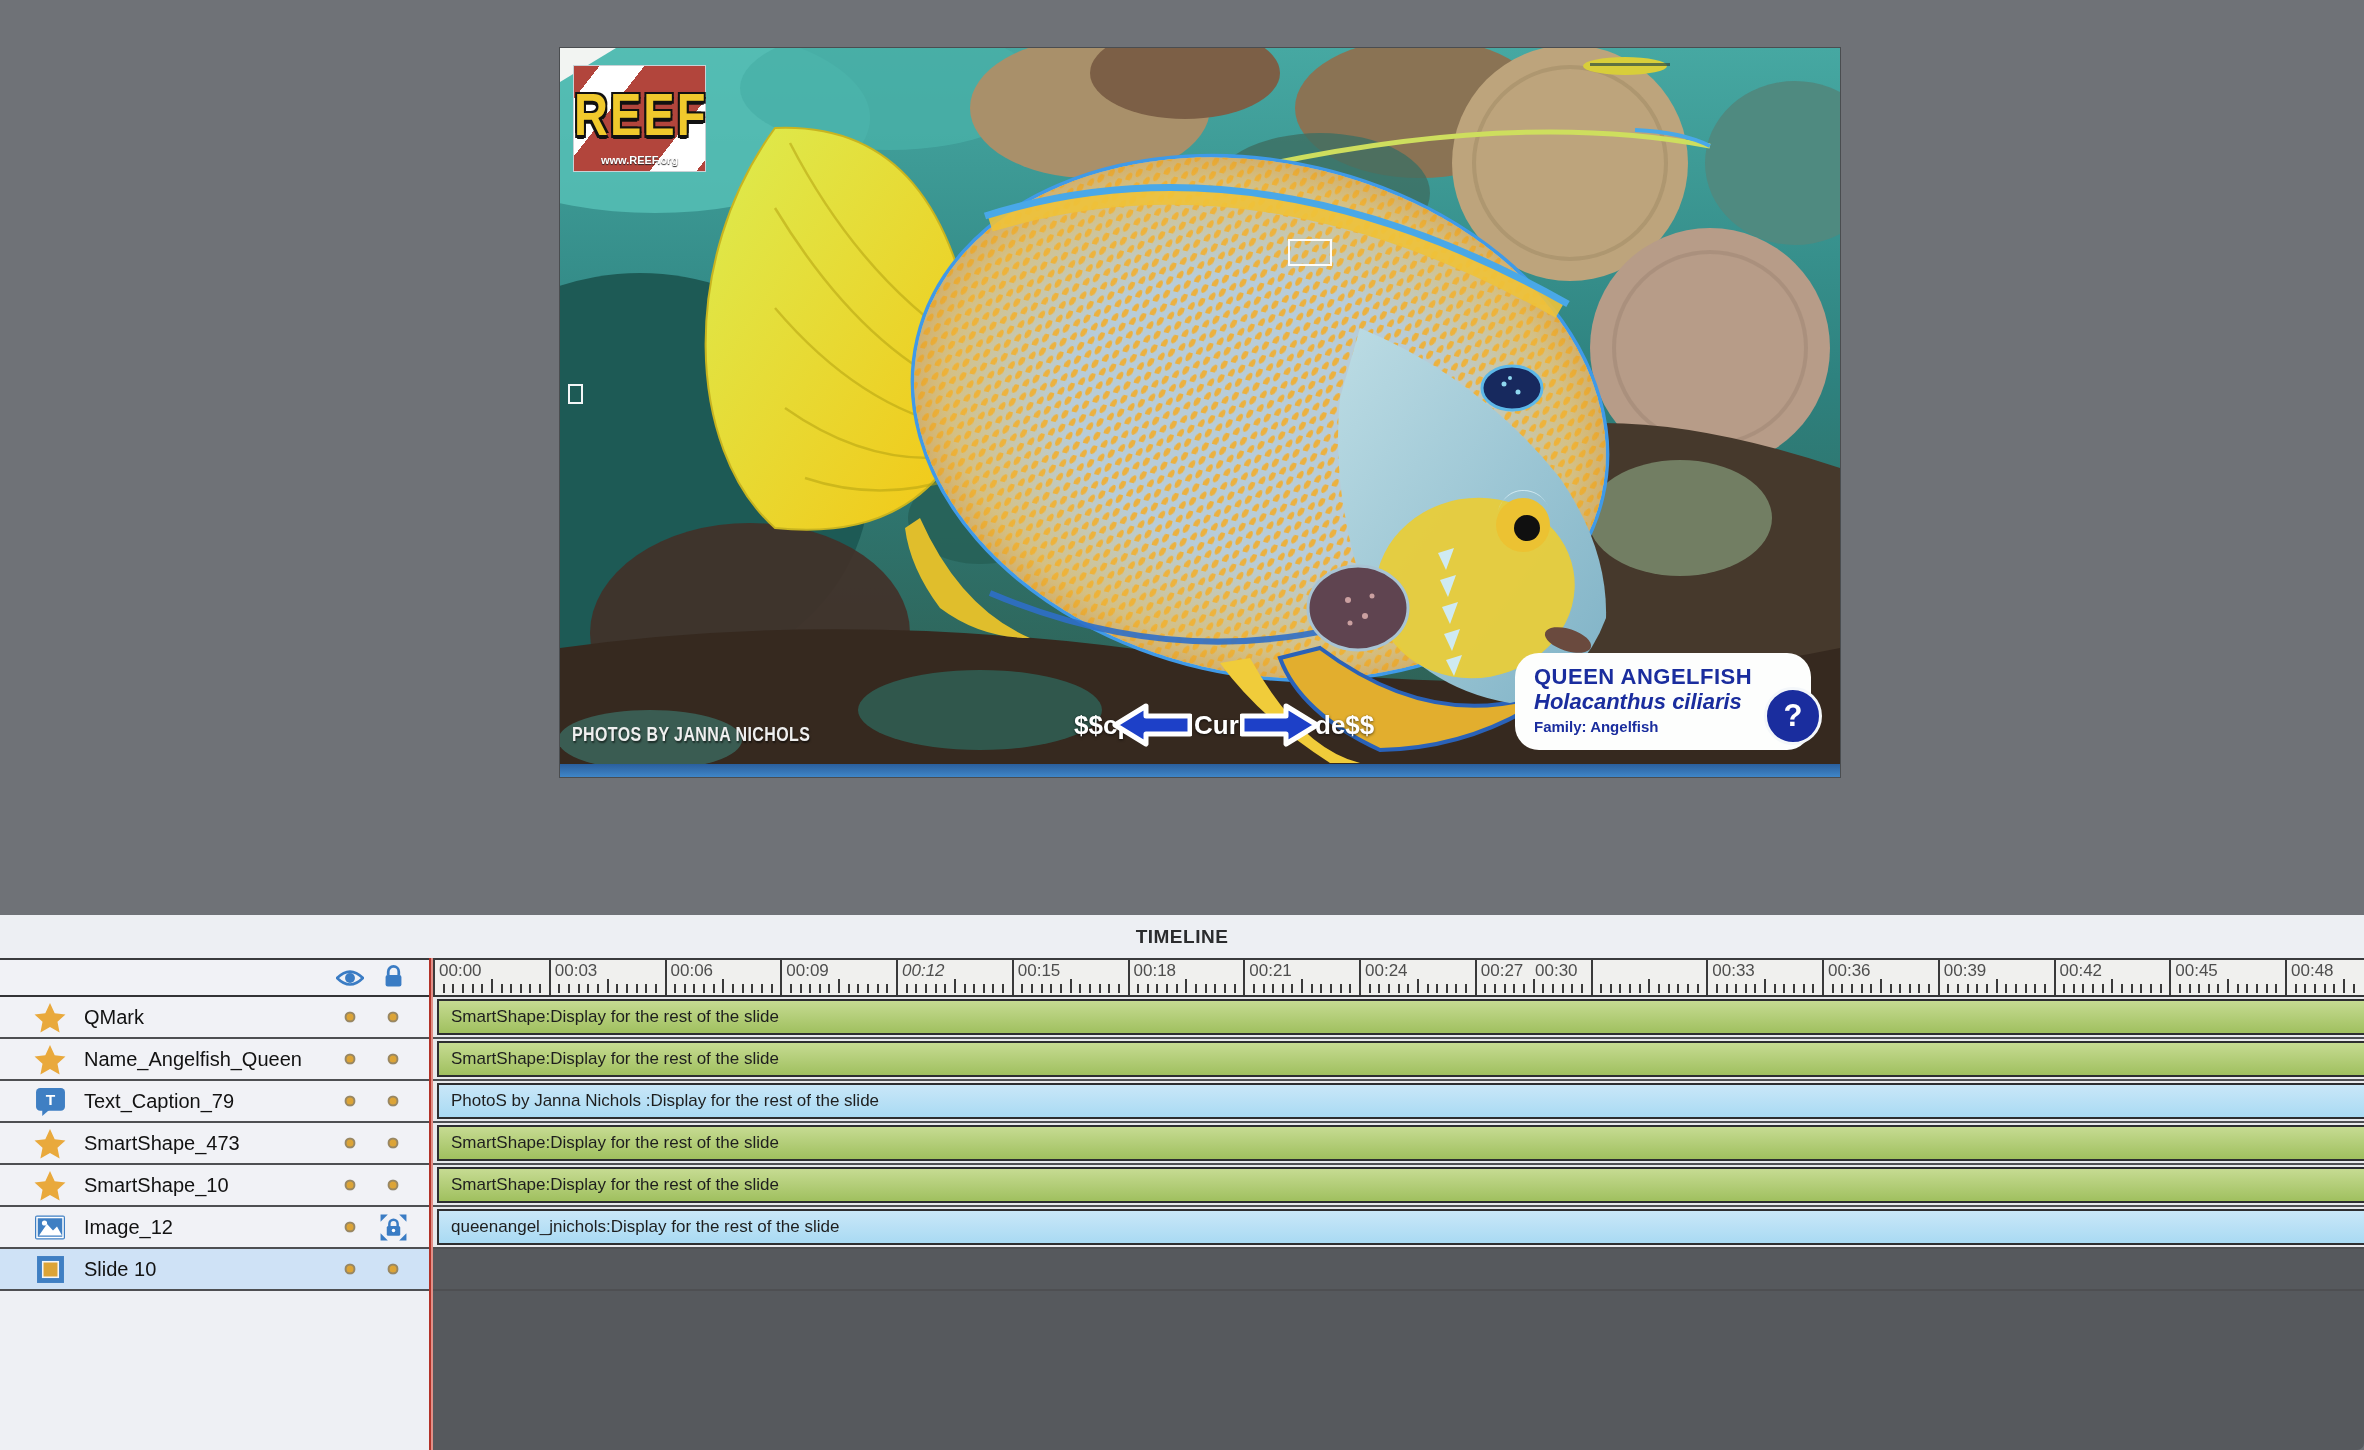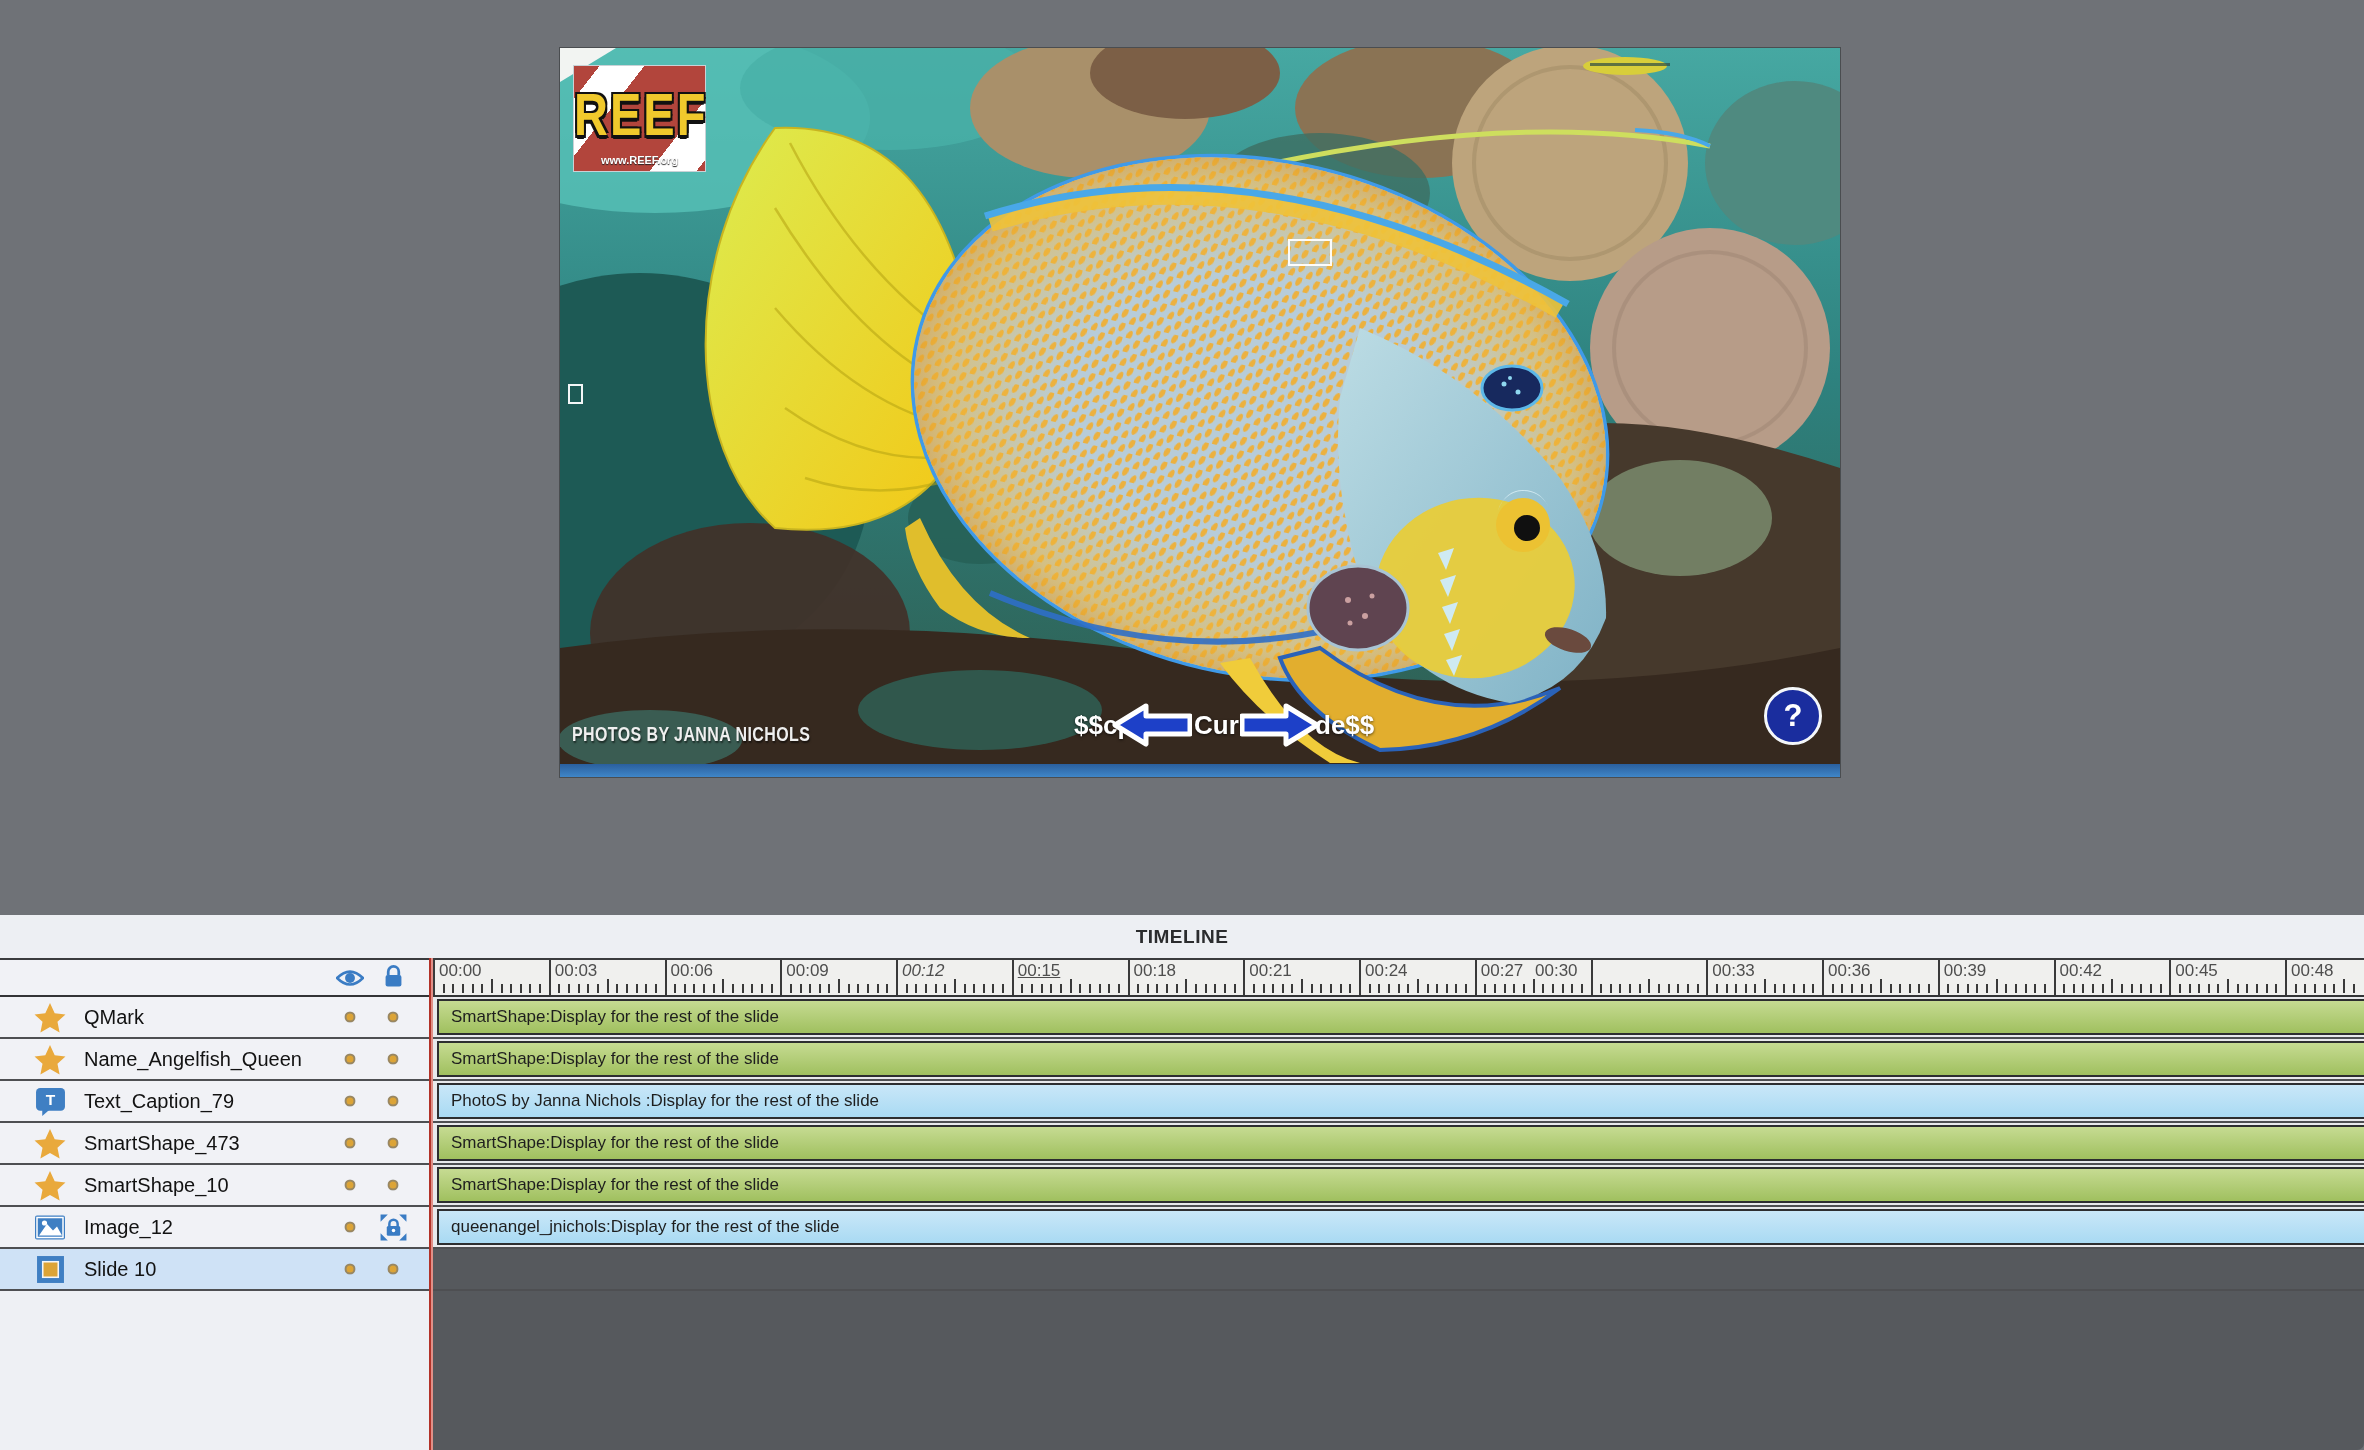--- a/index.html
+++ b/index.html
@@ -207,20 +207,25 @@
         <span class="frag f2">Curren</span>
         <span class="frag f3">de$$</span>
         <svg class="arrow aL" viewBox="0 0 80 44">
           <path d="M78,13 H34 V3 L3,22 L34,41 V31 H78 Z" fill="#1d40c8" stroke="#fff" stroke-width="5" stroke-linejoin="round"></path>
         </svg>
         <svg class="arrow aR" viewBox="0 0 80 44">
           <path d="M2,13 H46 V3 L77,22 L46,41 V31 H2 Z" fill="#1d40c8" stroke="#fff" stroke-width="5" stroke-linejoin="round"></path>
         </svg>
       </div>
 
+      <div class="species-card">
+        <div class="common">QUEEN ANGELFISH</div>
+        <div class="latin">Holacanthus ciliaris</div>
+        <div class="family">Family: Angelfish</div>
+      </div>
       <div class="qmark">?</div>
 
       <div class="sel-rect sel-a"></div>
       <div class="sel-rect sel-b"></div>
       <div class="bottom-strip"></div>
     </div>
   </div>
 
   <div id="tl-titlebar">
     <span>TIMELINE</span>
@@ -247,21 +252,21 @@
           <span class="tick-label" style="left: 7px;">00:00</span>
           <div class="tick-major" style="left: 116.75px;"></div>
           <span class="tick-label" style="left: 122.75px;">00:03</span>
           <div class="tick-major" style="left: 232.5px;"></div>
           <span class="tick-label" style="left: 238.5px;">00:06</span>
           <div class="tick-major" style="left: 348.25px;"></div>
           <span class="tick-label" style="left: 354.25px;">00:09</span>
           <div class="tick-major" style="left: 464px;"></div>
           <span class="tick-label" style="left: 470px; font-style: italic;">00:12</span>
           <div class="tick-major" style="left: 579.75px;"></div>
-          <span class="tick-label" style="left: 585.75px; text-decoration: underline;">00:15</span>
+          <span class="tick-label" style="left: 585.75px;">00:15</span>
           <div class="tick-major" style="left: 695.5px;"></div>
           <span class="tick-label" style="left: 701.5px;">00:18</span>
           <div class="tick-major" style="left: 811.25px;"></div>
           <span class="tick-label" style="left: 817.25px;">00:21</span>
           <div class="tick-major" style="left: 927px;"></div>
           <span class="tick-label" style="left: 933px;">00:24</span>
           <div class="tick-major" style="left: 1042.75px;"></div>
           <span class="tick-label" style="left: 1048.75px;">00:27</span>
           <div class="tick-major" style="left: 1158.5px;"></div>
           <span class="tick-label" style="left: 1103px;">00:30</span>

